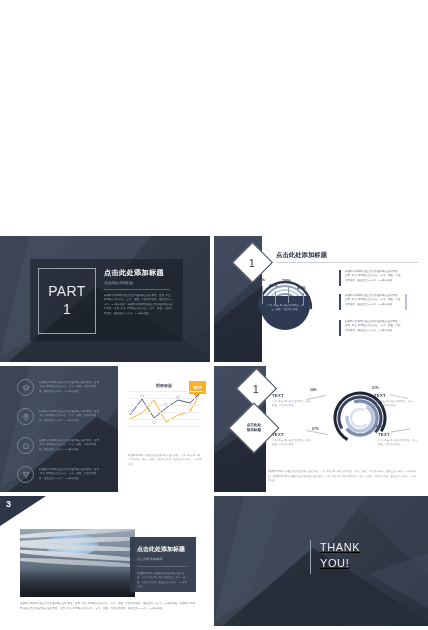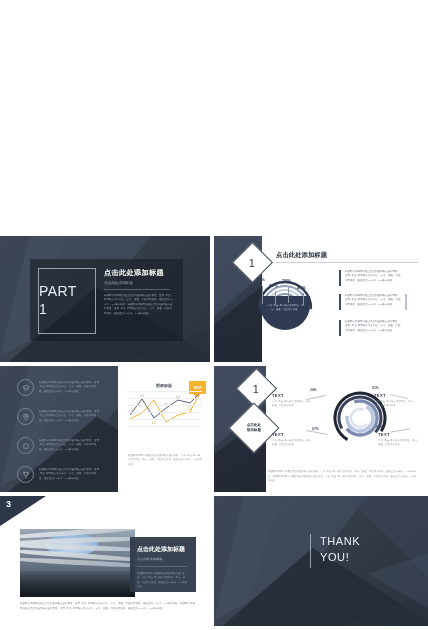--- a/index.html
+++ b/index.html
@@ -37,21 +37,21 @@
   .hero-wrap{position:absolute;left:196px;top:74px;display:flex;align-items:flex-start;}
   .hero-rule{width:1px;height:62px;background:#8a93a3;margin-right:14px;}
   .hero-title{color:#ffffff;font-size:19px;font-weight:bold;letter-spacing:.5px;
               line-height:1.2;white-space:nowrap;padding-top:11px;}
 
   
   .part-panel{position:absolute;left:30px;top:23px;width:153px;height:82px;
               background:rgba(22,27,35,.55);}
   .part-box{position:absolute;left:8px;top:9px;width:56px;height:64px;
             border:1px solid #98a1b0;display:flex;flex-direction:column;
-            justify-content:center;color:#e9ecf1;}
+            align-items:center;justify-content:center;color:#e9ecf1;}
   .part-box .pw{font-size:14px;letter-spacing:.4px;line-height:1.1;}
   .part-box .pn{font-size:14px;line-height:1.3;}
   .part-txt{position:absolute;left:74px;top:9px;width:70px;}
   .part-h{color:#ffffff;font-size:7.2px;font-weight:bold;letter-spacing:.3px;}
   .part-sub{color:#aeb6c3;font-size:3.6px;margin-top:3px;}
   .part-line{width:66px;height:1px;background:#5a6372;margin:4px 0 4px;}
   .part-body{color:#9aa3b1;font-size:2.5px;line-height:1.75;}
 
   
   .white{background:#ffffff;}
@@ -131,21 +131,21 @@
   .panel{position:absolute;left:130px;top:41px;width:66px;height:55px;
          background:rgba(46,55,71,.94);}
   .panel .ph{color:#fff;font-size:6px;font-weight:bold;margin:8px 0 0 7px;}
   .panel .ps{color:#b4bcc9;font-size:3.2px;margin:3px 0 0 7px;}
   .panel .pl{width:50px;height:1px;background:#5d6679;margin:5px 0 5px 7px;}
   .panel .pb{color:#99a1af;font-size:2.4px;line-height:1.85;margin-left:7px;width:50px;}
   .caption{position:absolute;left:20px;top:106px;width:176px;color:#7d8592;
          font-size:2.5px;line-height:1.9;}
 
   
-  .ty-wrap{position:absolute;left:96px;top:38px;display:flex;}
+  .ty-wrap{position:absolute;left:96px;top:44px;display:flex;text-decoration:underline;}
   .ty-rule{width:1px;height:34px;background:#9aa2b1;margin-right:9px;}
   .ty-text{color:#eef1f5;font-size:11px;line-height:1.45;letter-spacing:.6px;}
 </style>
 </head>
 <body>
 
 <div id="deck">
 
 
   <div class="slide s-r2l bgA">

